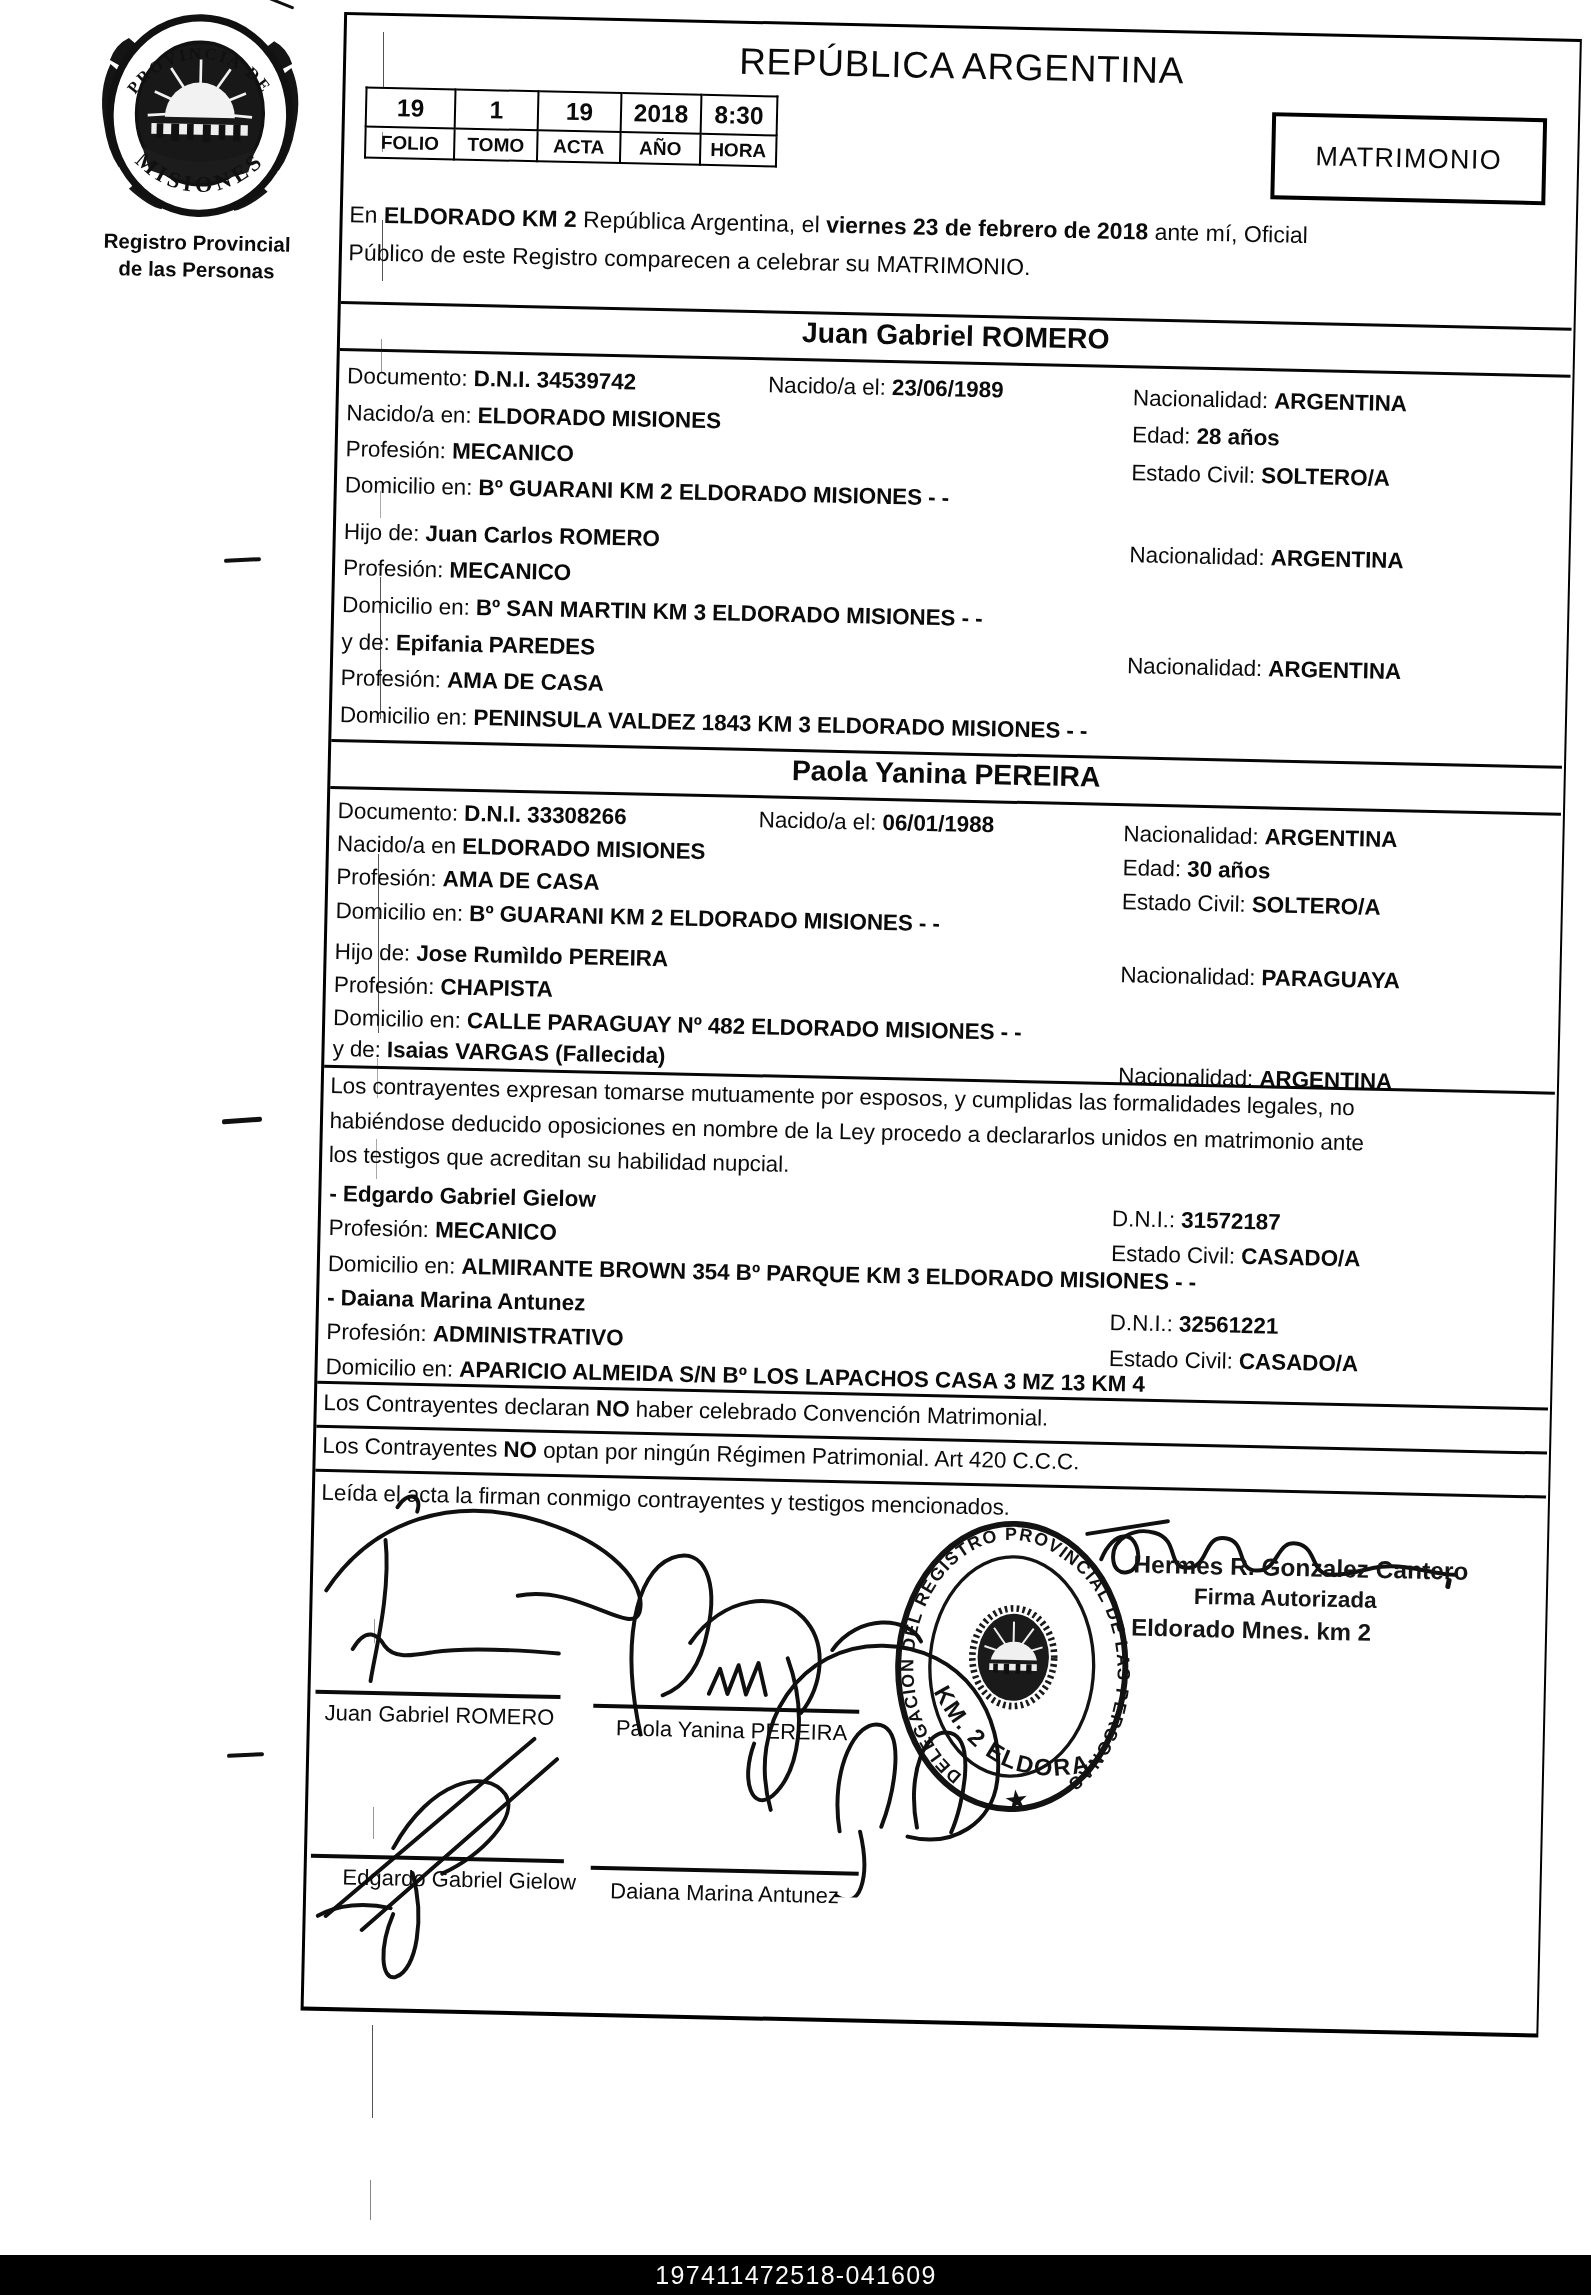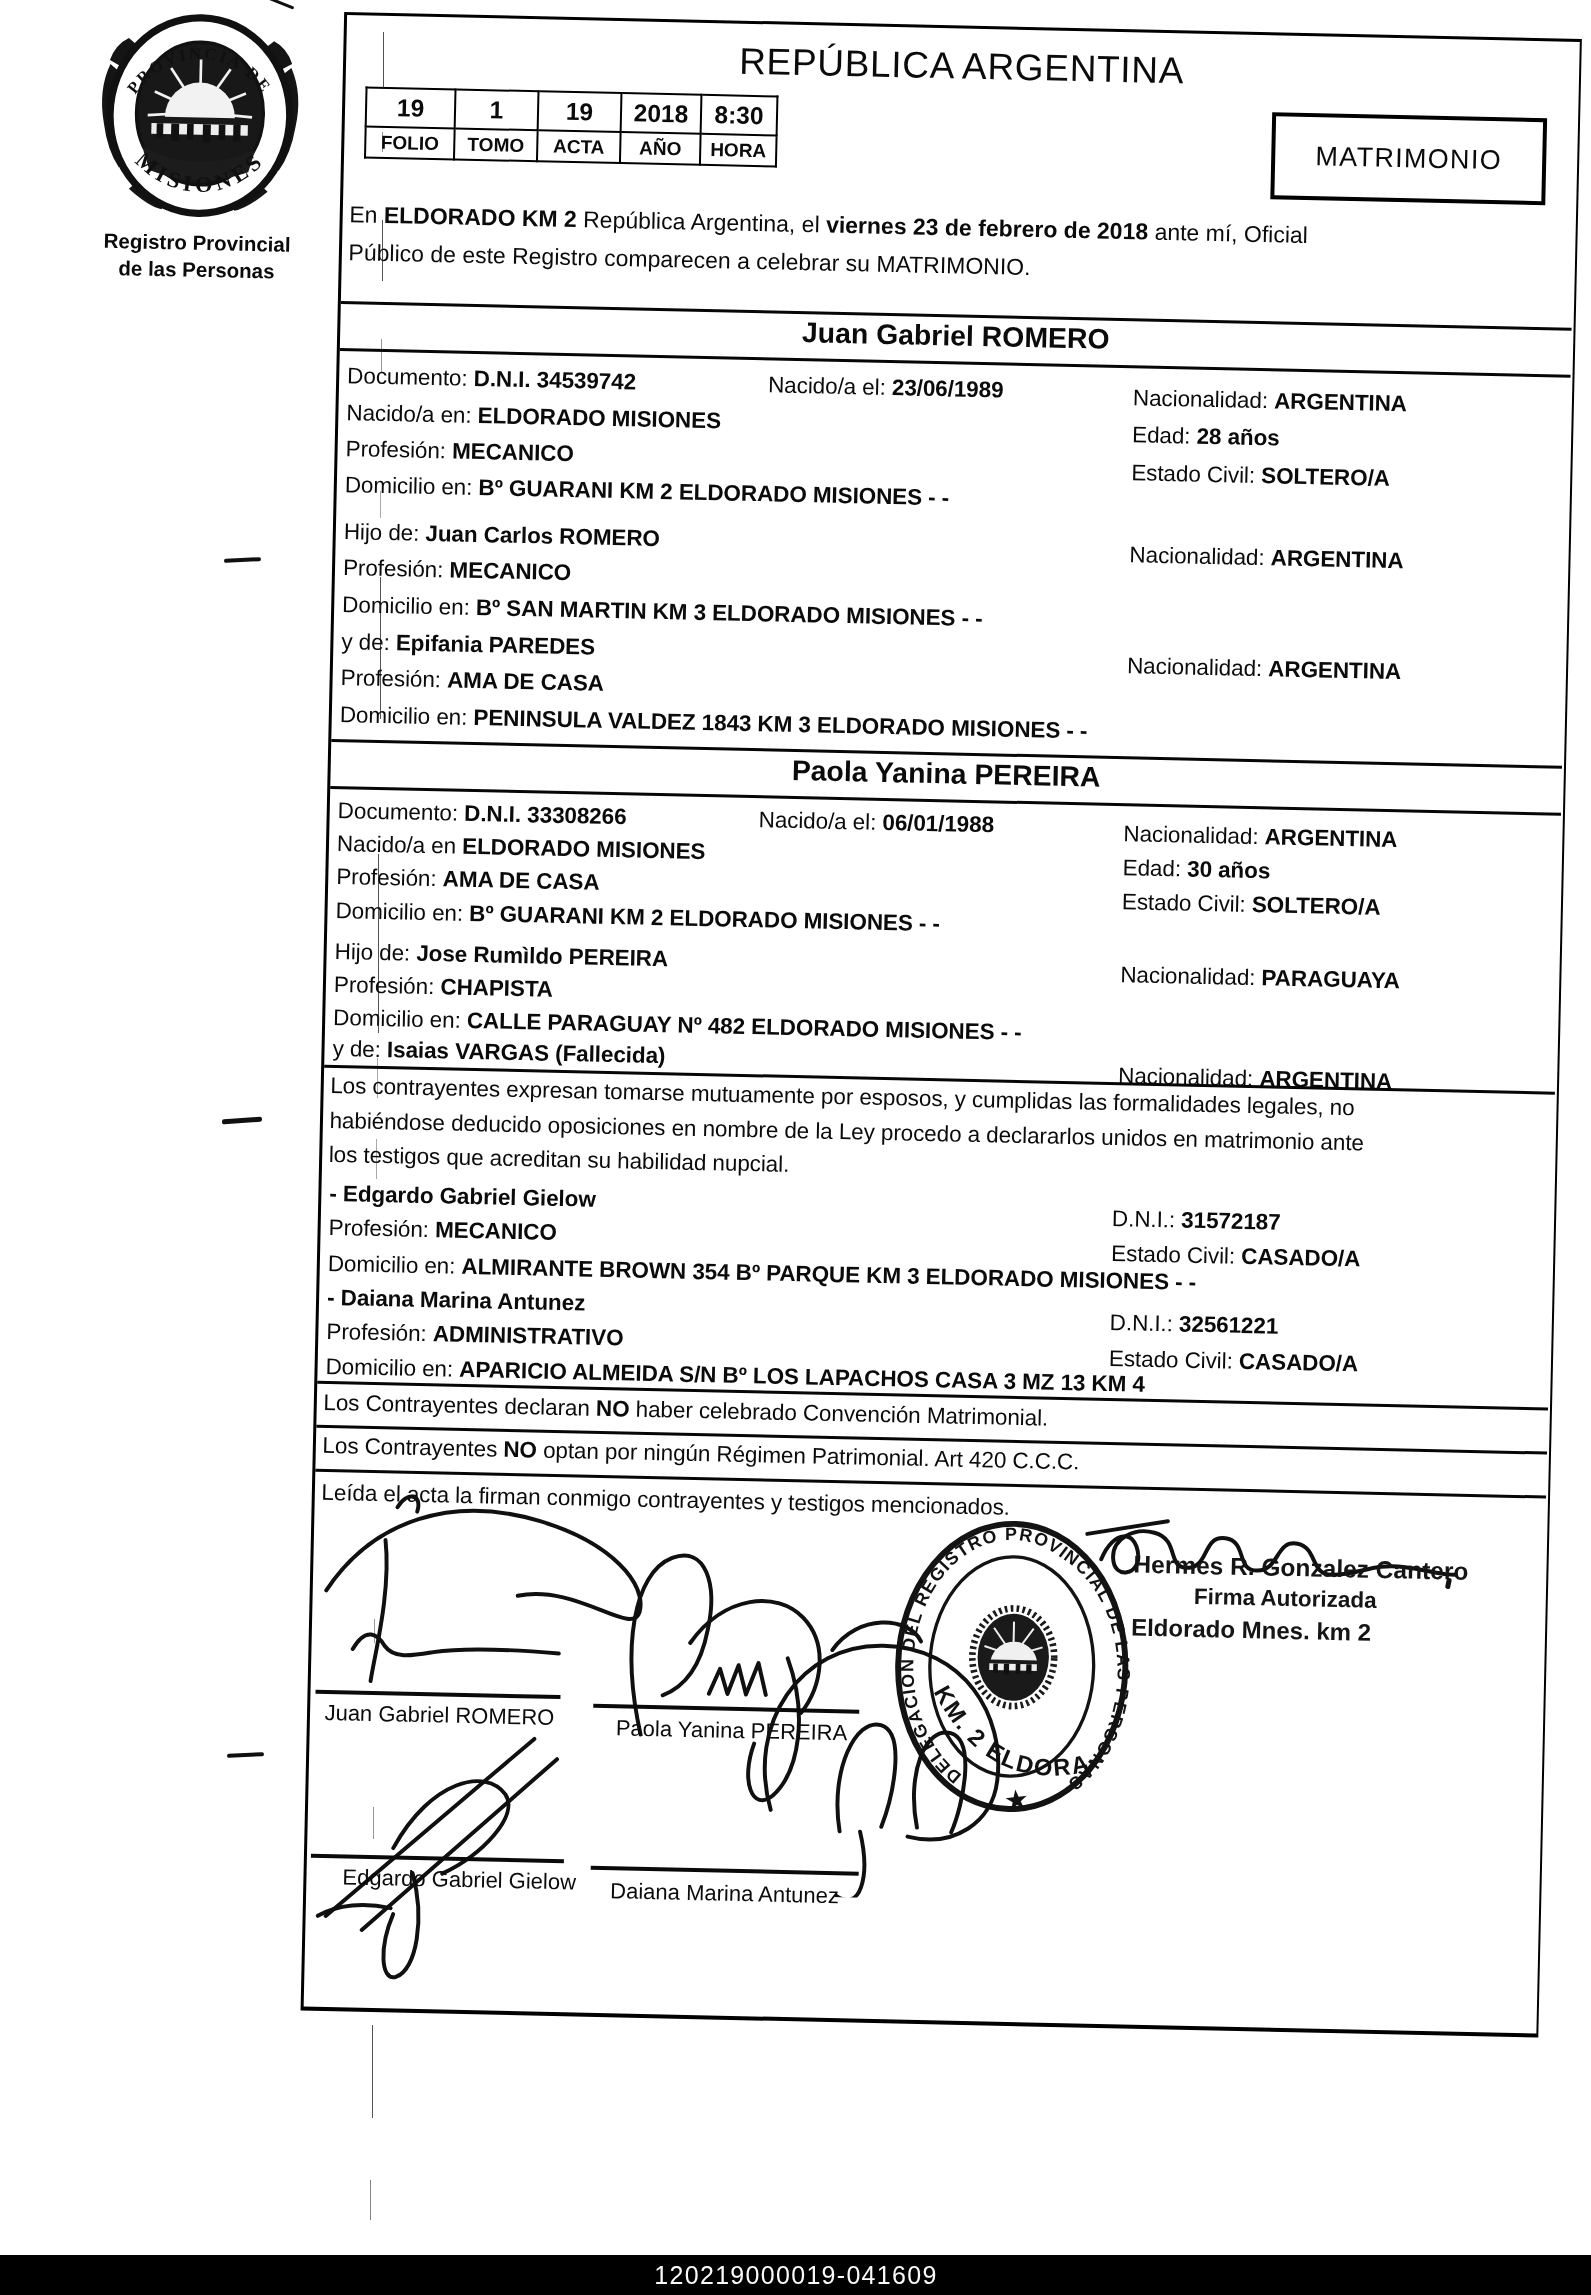--- a/index.html
+++ b/index.html
@@ -288,15 +288,15 @@
 <div class="fold" style="left:378px;top:854px;height:179px"></div>
 <div class="fold" style="left:377px;top:1058px;height:40px;opacity:.5"></div>
 <div class="fold" style="left:376px;top:1139px;height:40px;opacity:.5"></div>
 <div class="fold" style="left:374px;top:1619px;height:24px;opacity:.6"></div>
 <div class="fold" style="left:373px;top:1807px;height:32px;opacity:.6"></div>
 <div class="fold" style="left:372px;top:2025px;height:93px"></div>
 <div class="fold" style="left:370px;top:2180px;height:40px;opacity:.7"></div>
 <div class="fold" style="left:369px;top:2271px;height:20px;opacity:.7"></div>
 
 <div class="footerbar">
-  <span>120219000019-041609</span>
+  <span>197411472518-041609</span>
 </div>
 
 
 </body></html>

